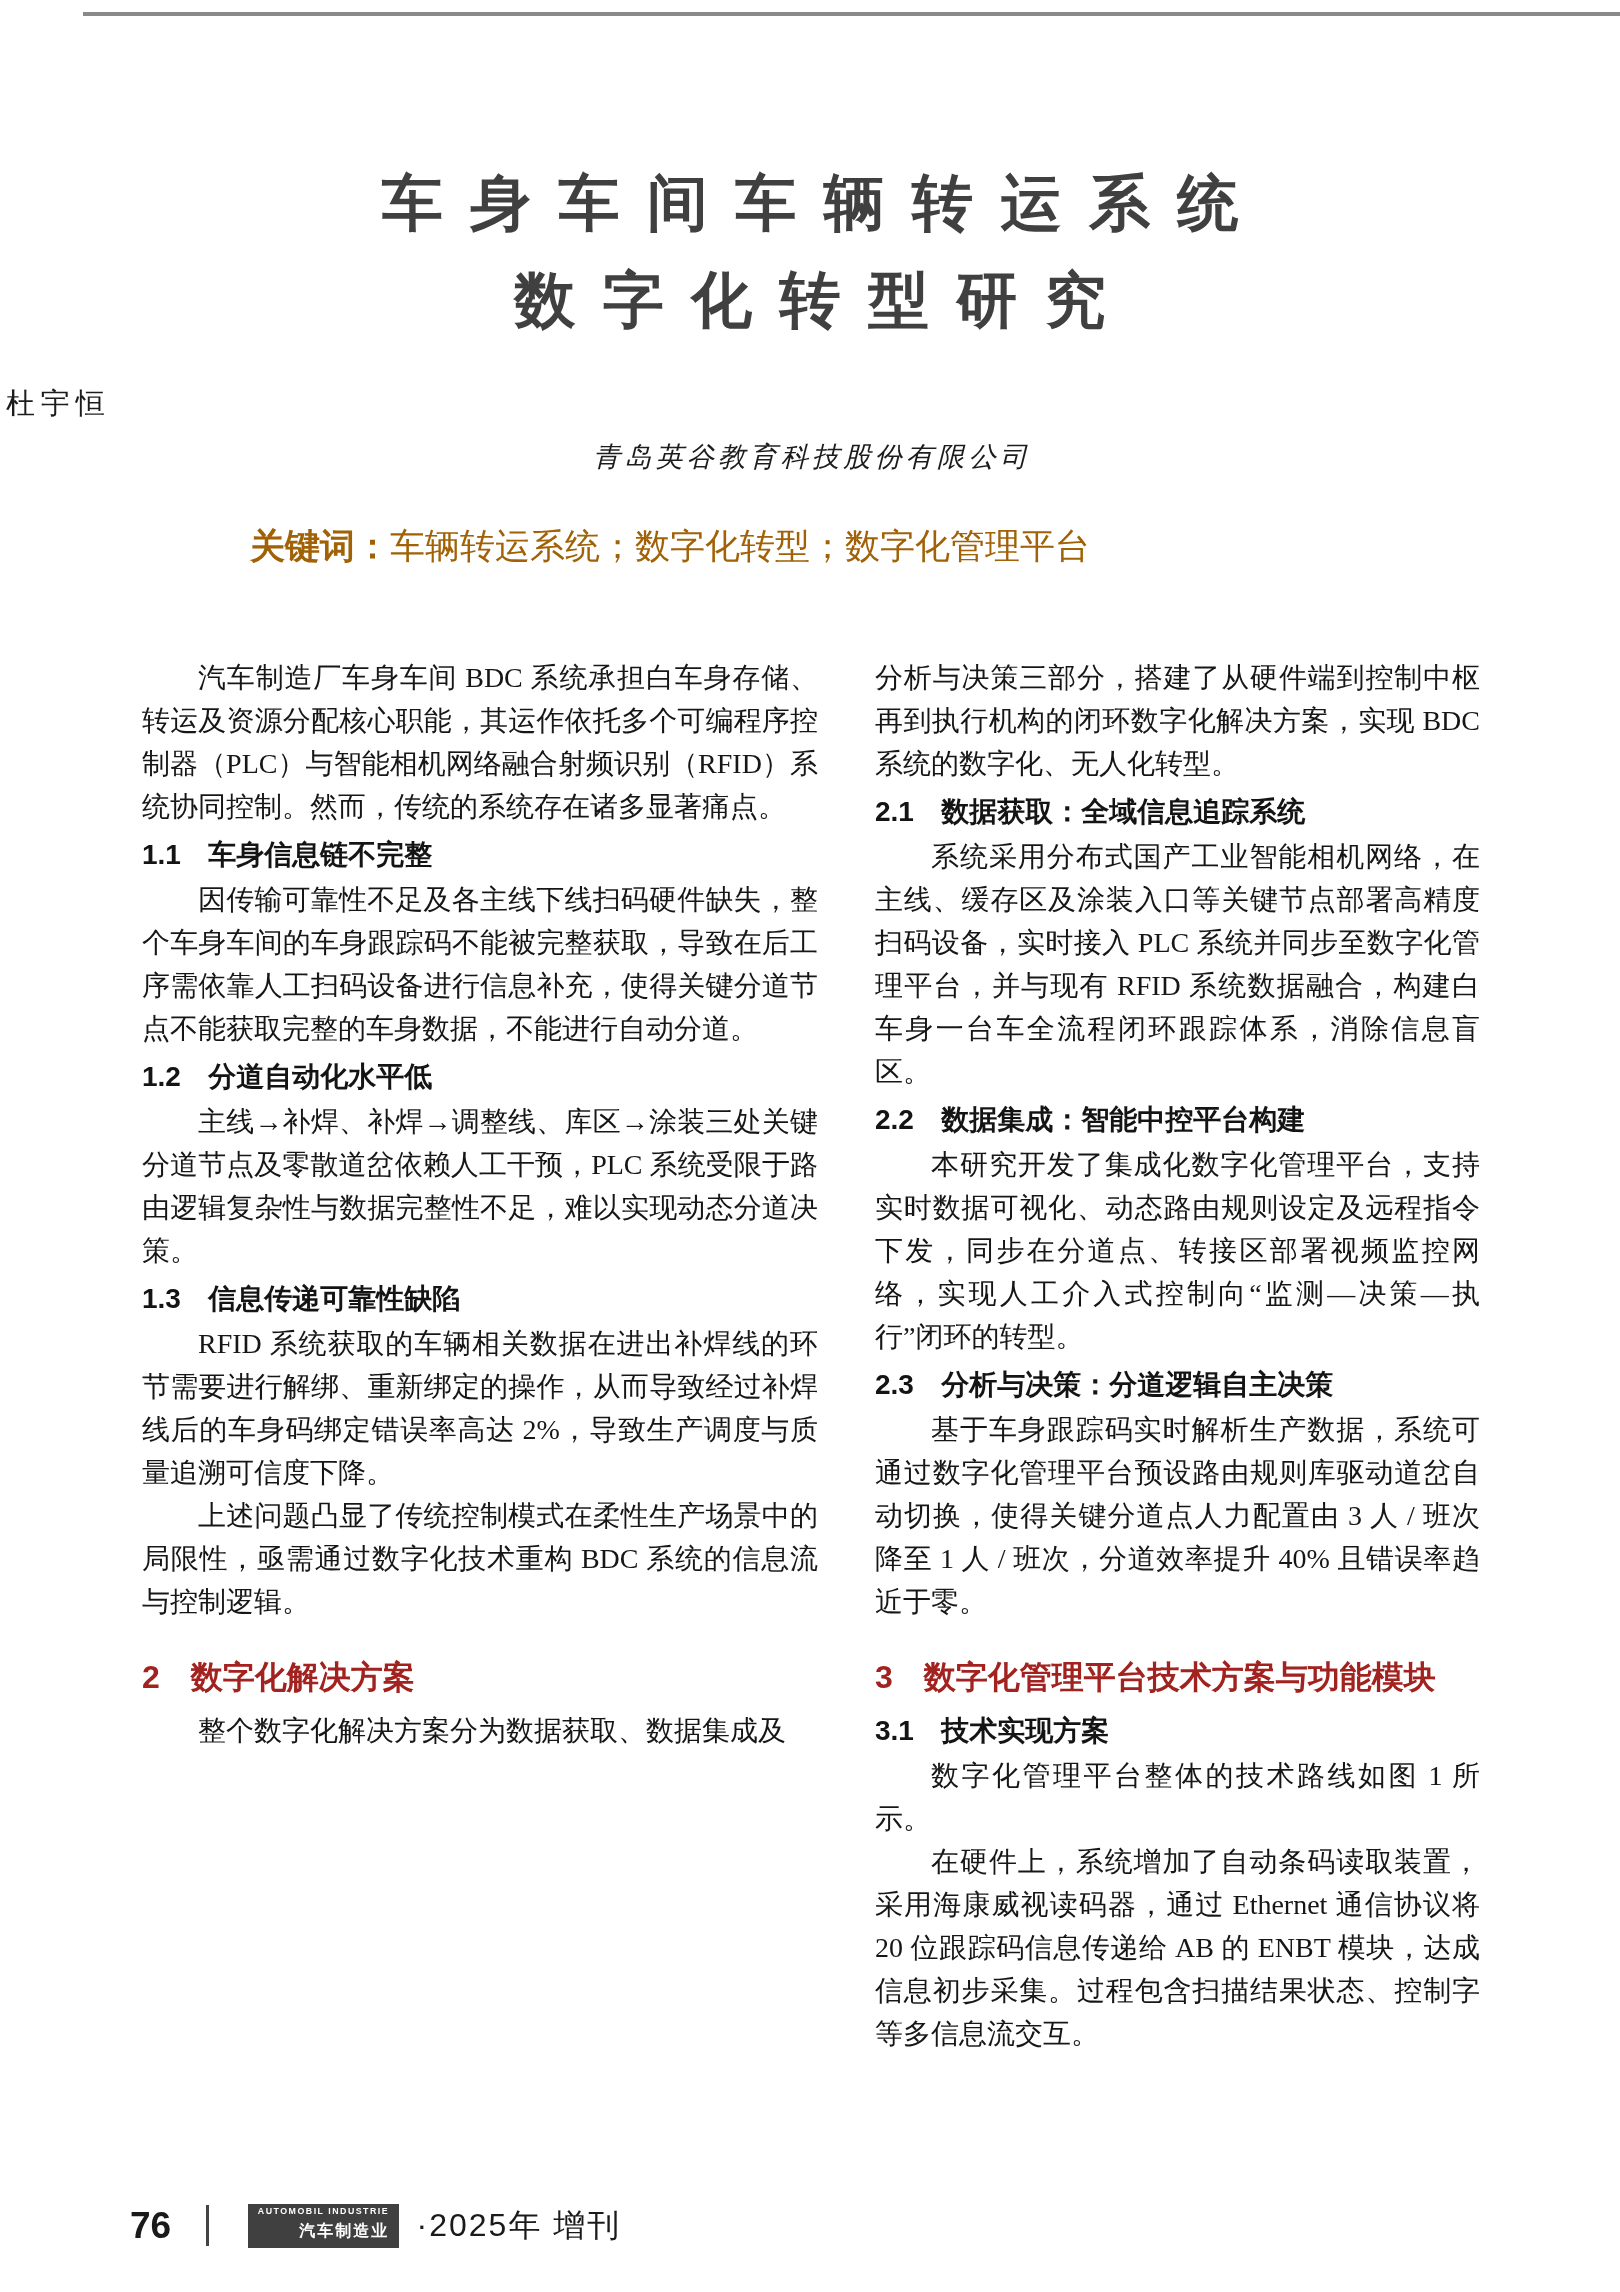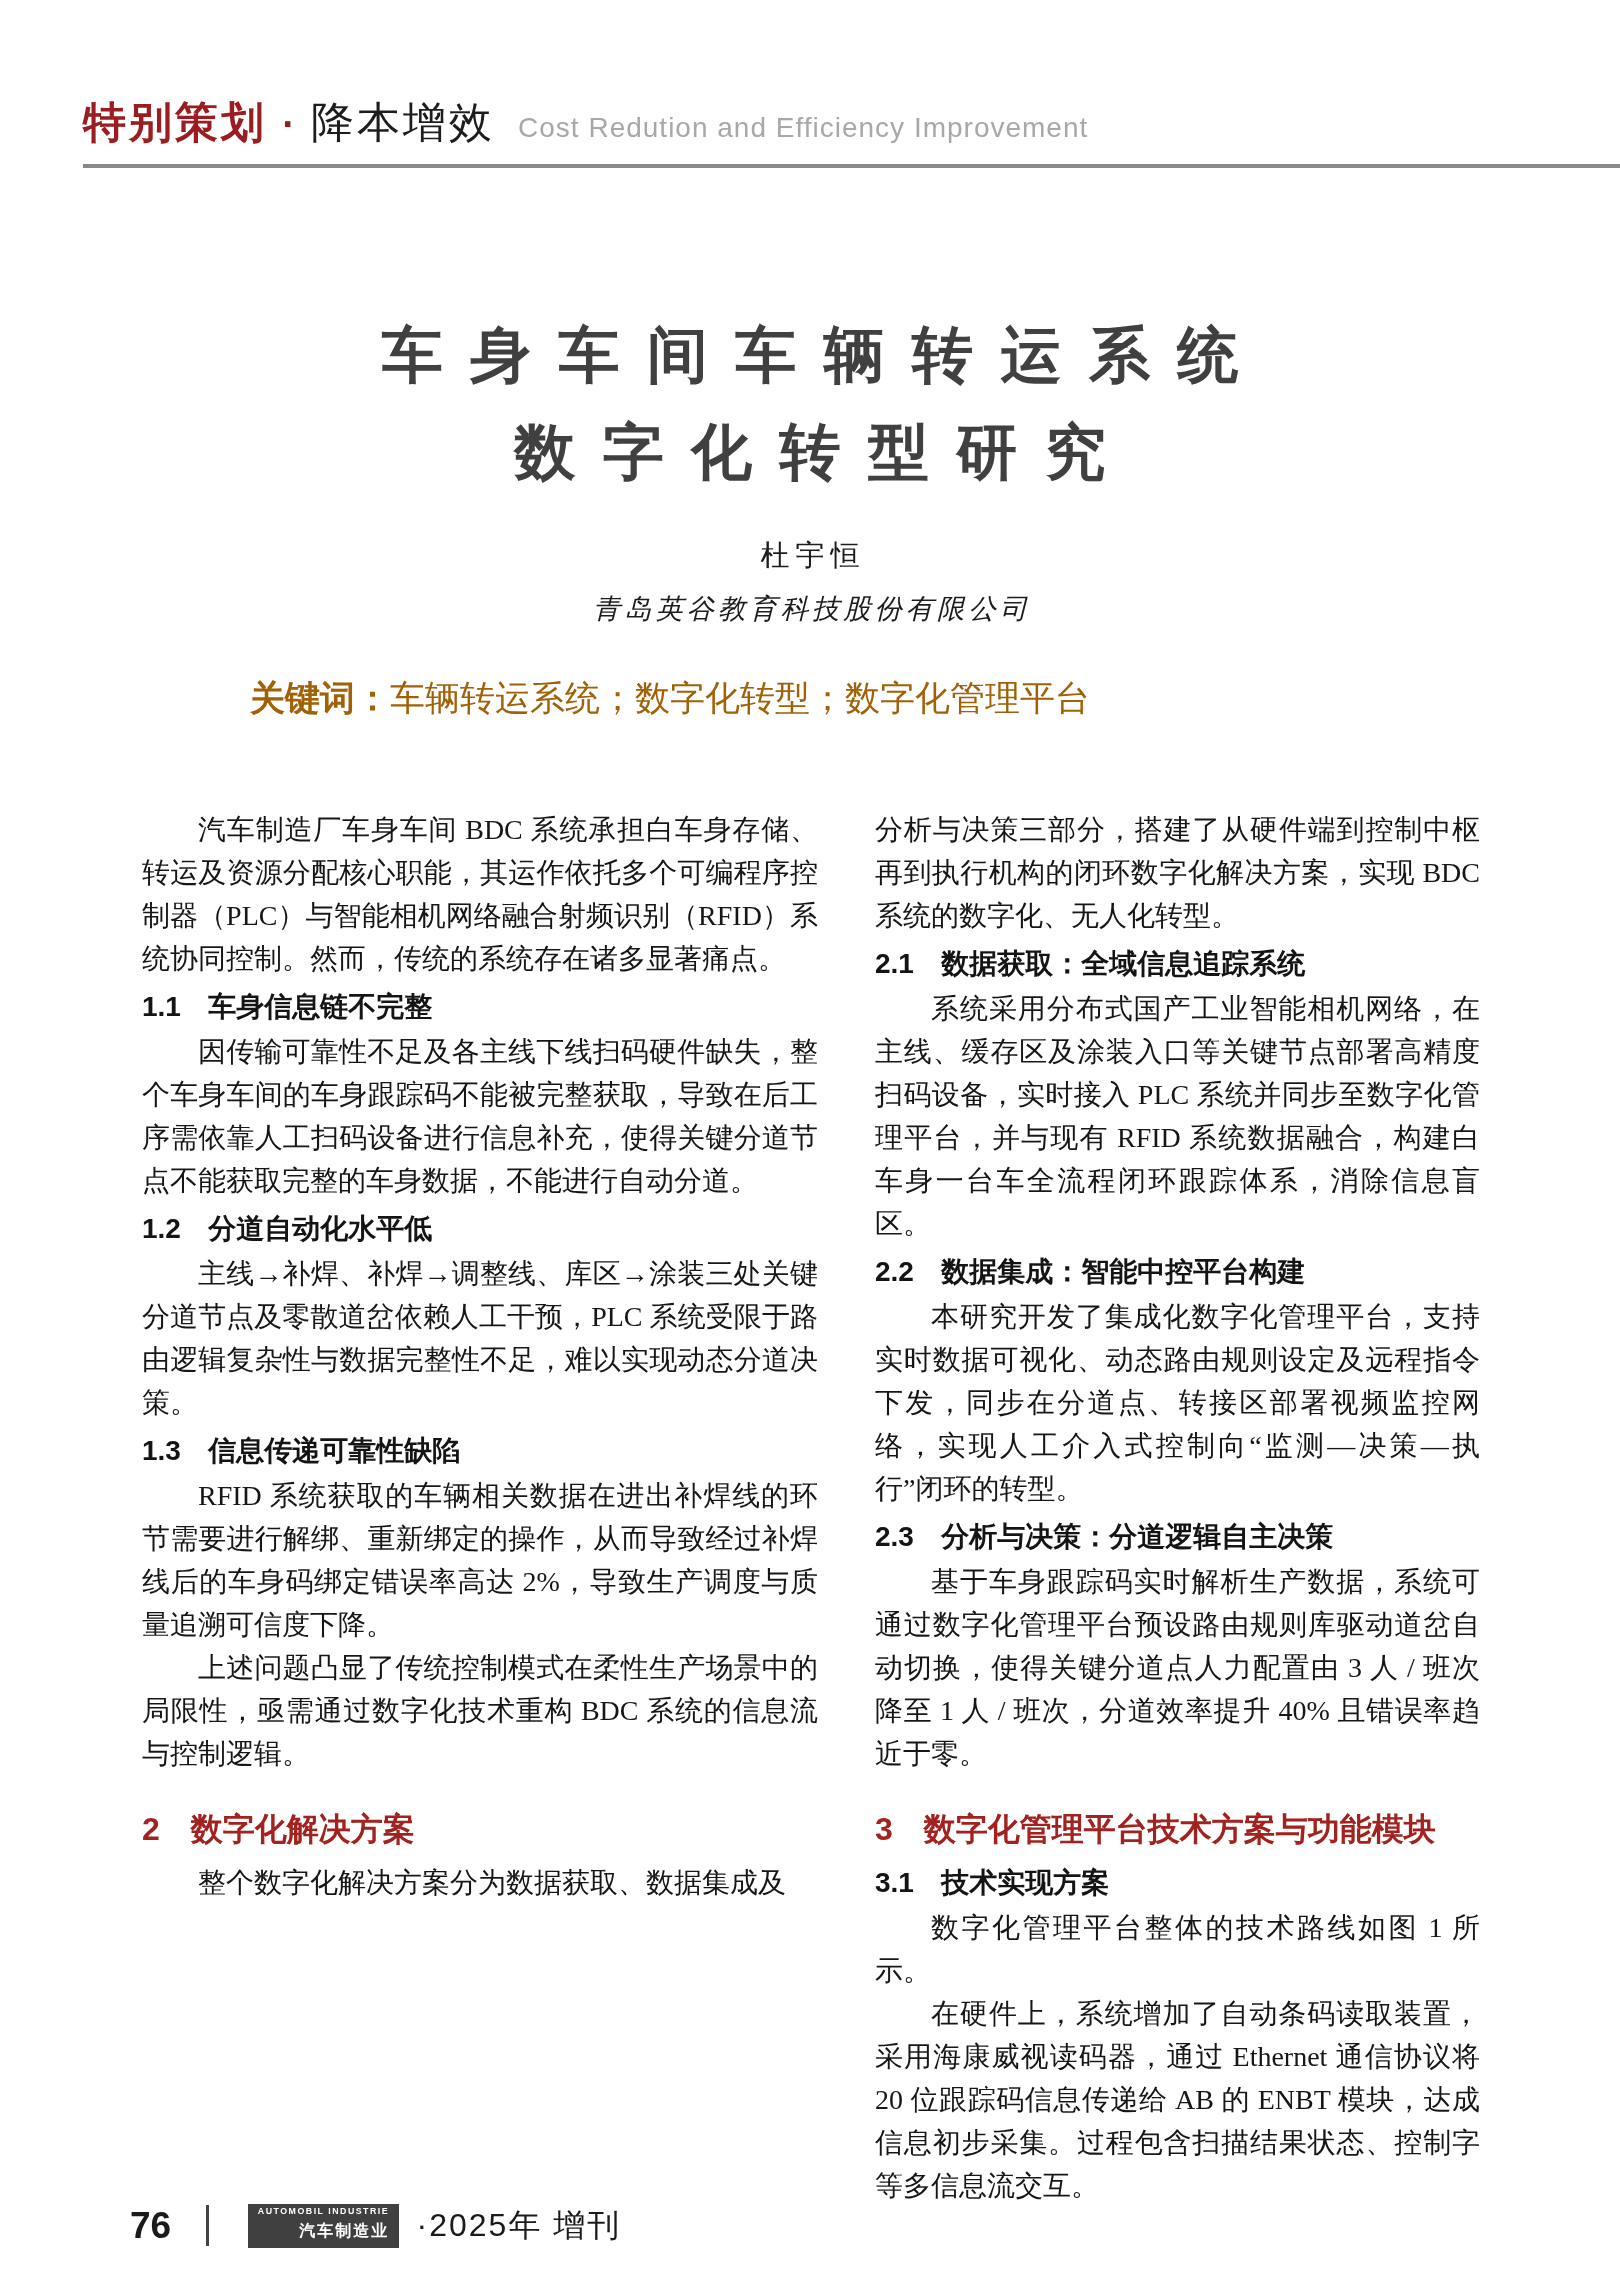--- a/index.html
+++ b/index.html
@@ -30,21 +30,21 @@
     margin-top:139px;
     text-align:center;
     font-family:"Liberation Sans","DejaVu Sans",sans-serif;
     font-weight:600;
     font-size:61px; line-height:97px;
     color:#404040;
     letter-spacing:27.4px;
     text-indent:27.4px;
   }
   .author {
-    margin-top:35px; text-align:center;
+    margin-top:35px; 
     font-size:29px; letter-spacing:5.9px; text-indent:5.9px; color:#1c1c1c;
   }
   .affiliation {
     margin-top:15.7px; text-align:center;
     font-size:27.4px; font-style:italic; letter-spacing:3.9px; text-indent:3.9px; color:#1c1c1c;
   }
 
   
   .abstract {
     margin:43px 140px 0 250px;
@@ -118,26 +118,20 @@
     margin-left:17.6px;
     font-family:"Liberation Sans","DejaVu Sans",sans-serif;
     font-weight:500; font-size:32px; color:#1a1a1a; letter-spacing:2px;
   }
 </style>
 </head>
 <body>
 
 <div class="page">
 
-  <div class="header-row">
-    <span class="header-zh-red">特别策划</span>
-    <span class="header-dot">·</span>
-    <span class="header-zh-black">降本增效</span>
-    <span class="header-en">Cost Redution and Efficiency Improvement</span>
-  </div>
   <div class="header-rule"></div>
 
   <div class="title">
     <div>车身车间车辆转运系统</div>
     <div>数字化转型研究</div>
   </div>
   <div class="author">杜宇恒</div>
   <div class="affiliation">青岛英谷教育科技股份有限公司</div>
 
 

